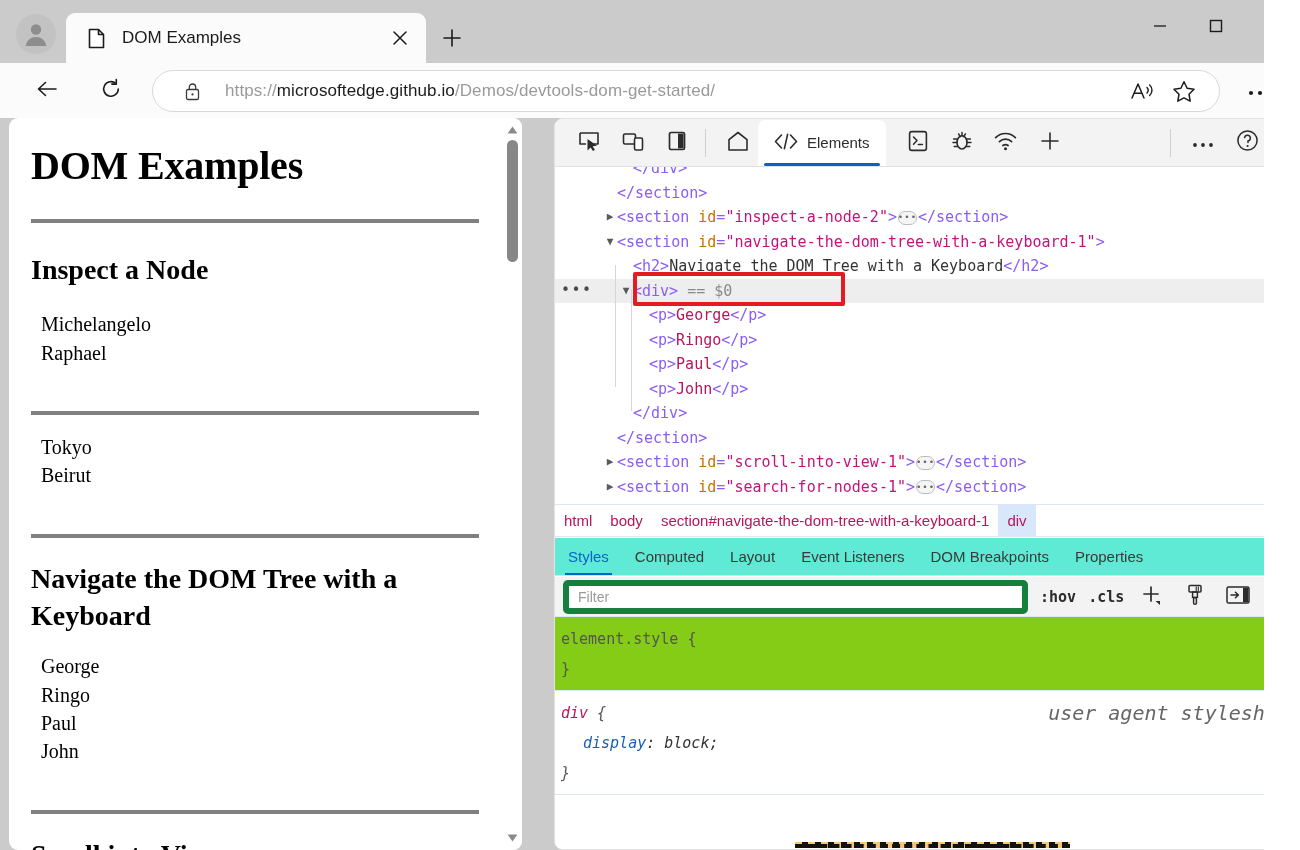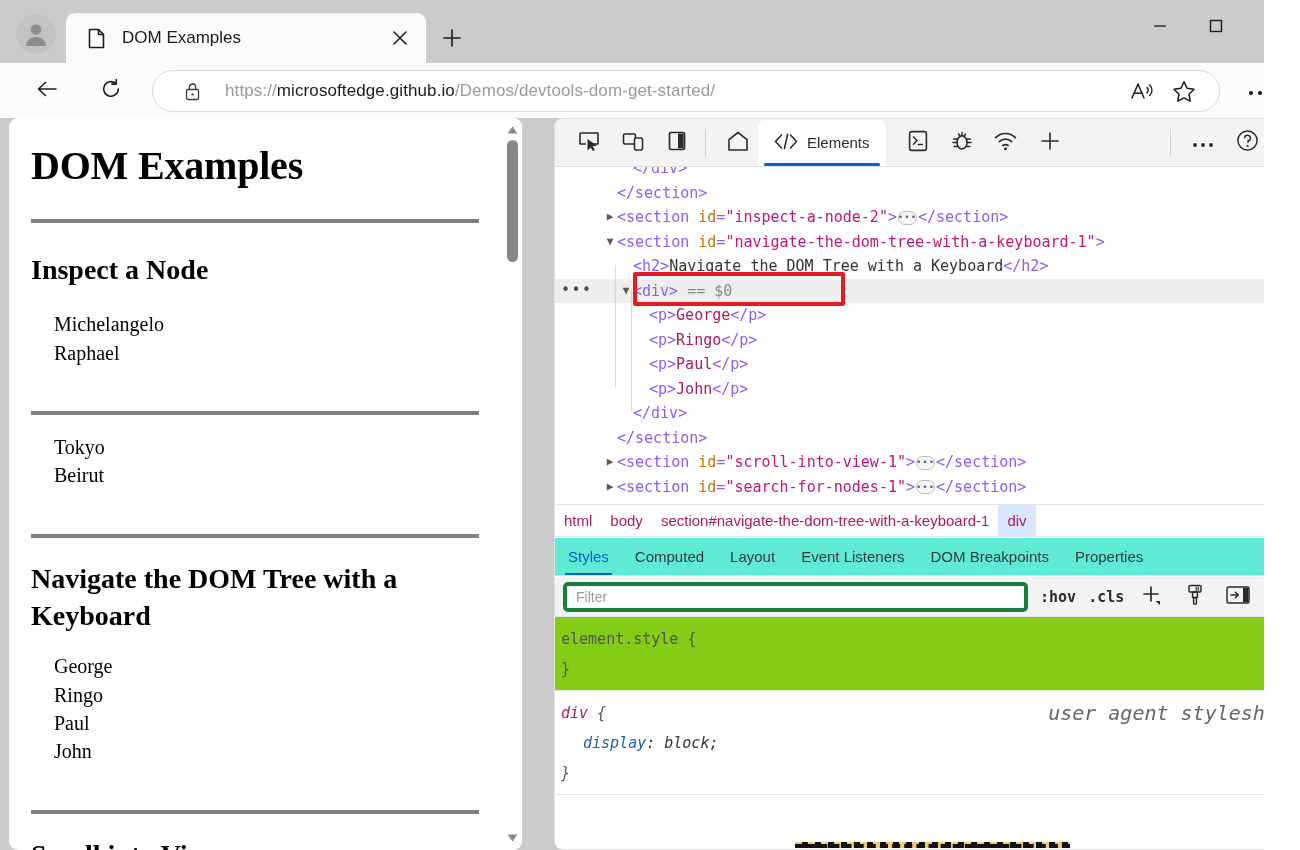--- a/index.html
+++ b/index.html
@@ -143,21 +143,21 @@
     margin-top: 6px;
   }
   .pg-hr {
     height: 4px; background: #808080; margin: 30px 0 0 0;
   }
   .pg-h2 {
     font-size: 28px; font-weight: bold; color: #000;
     line-height: 1.33;
   }
   .pg-p {
-    font-size: 20px; color: #000; margin-left: 23px; line-height: 1.42;
+    font-size: 20px; color: #000; margin-left: 10px; line-height: 1.42;
   }
   .sp-28 { height: 28px; }
   .sp-22 { height: 22px; }
   .sp-18 { height: 18px; }
   .sp-14 { height: 14px; }
 
   
   .pg-scroll {
     position: absolute; right: 0; top: 0;
     width: 19px; height: 732px;
@@ -328,21 +328,21 @@
     position: absolute; left: 0; top: 458px;
     width: 768px; height: 40px;
     background: #f3f3f3;
     border-bottom: 1px solid #dde6f4;
     display: flex; align-items: center;
   }
   .filter-input {
     margin-left: 8px;
     width: 465px; height: 29px;
     background: #ffffff;
-    border: 4px solid #15803d;
+    border: 6px solid #15803d;
     border-radius: 5px;
     padding: 11px 9px;
     font-size: 14px;
     font-family: "Liberation Sans", sans-serif;
     color: #1b1b1b;
   }
   .filter-input::placeholder { color: #9a9a9a; }
   .fbtn-text {
     margin-left: 12px;
     font-family: "DejaVu Sans Mono", monospace;

